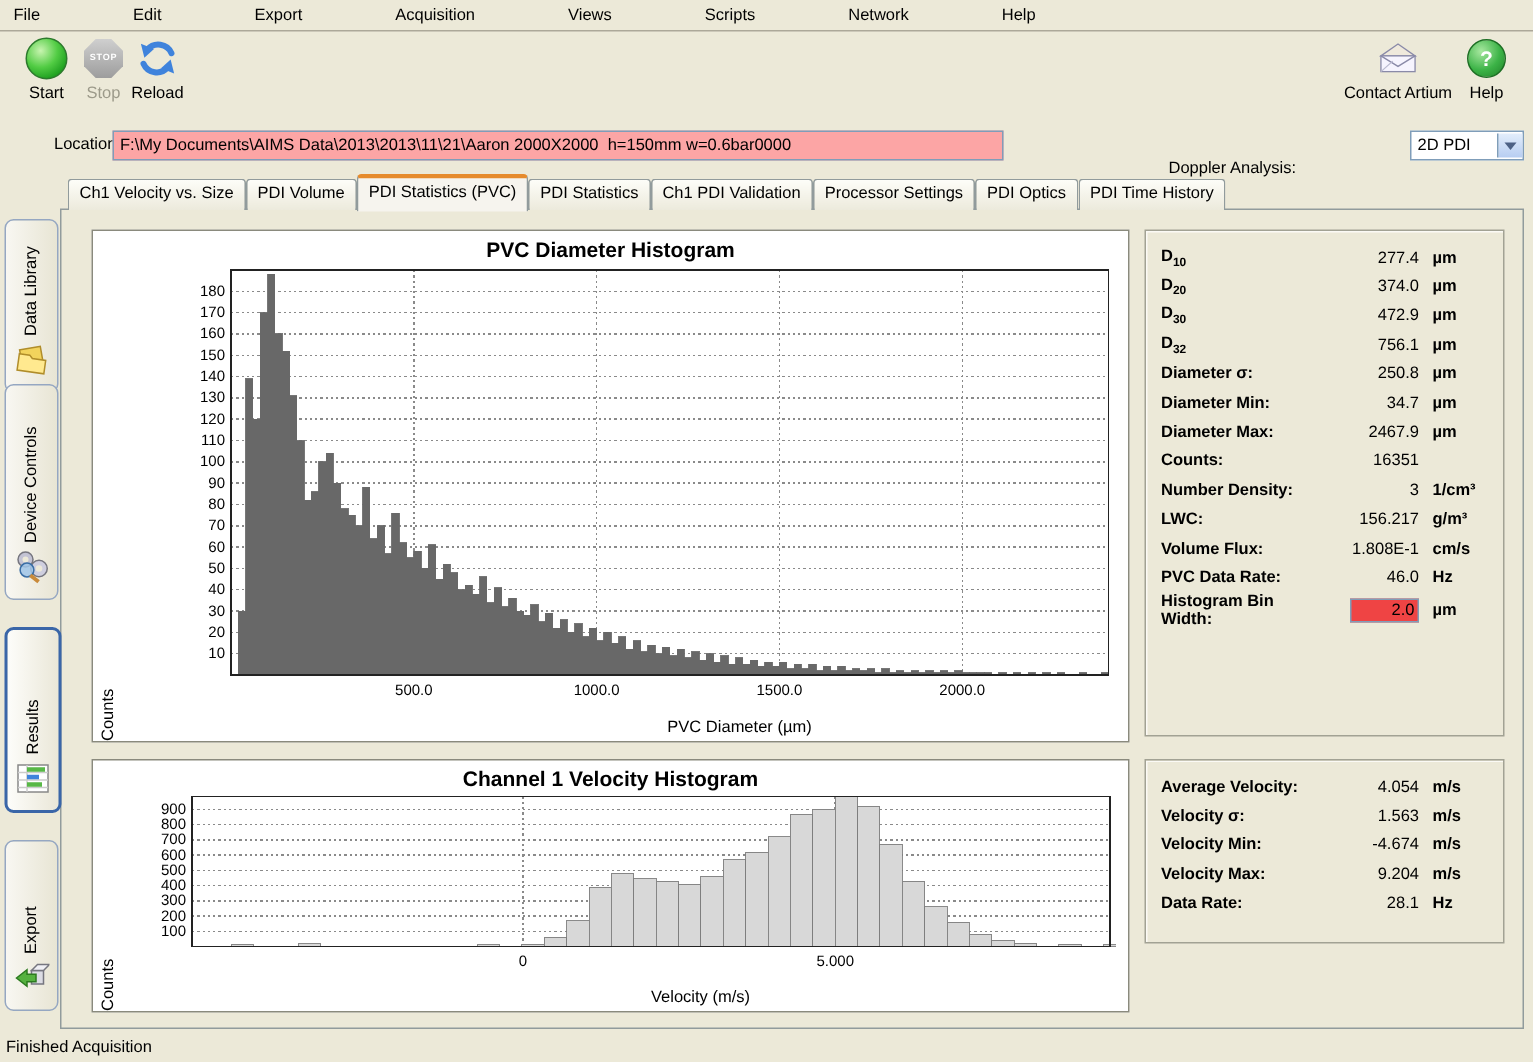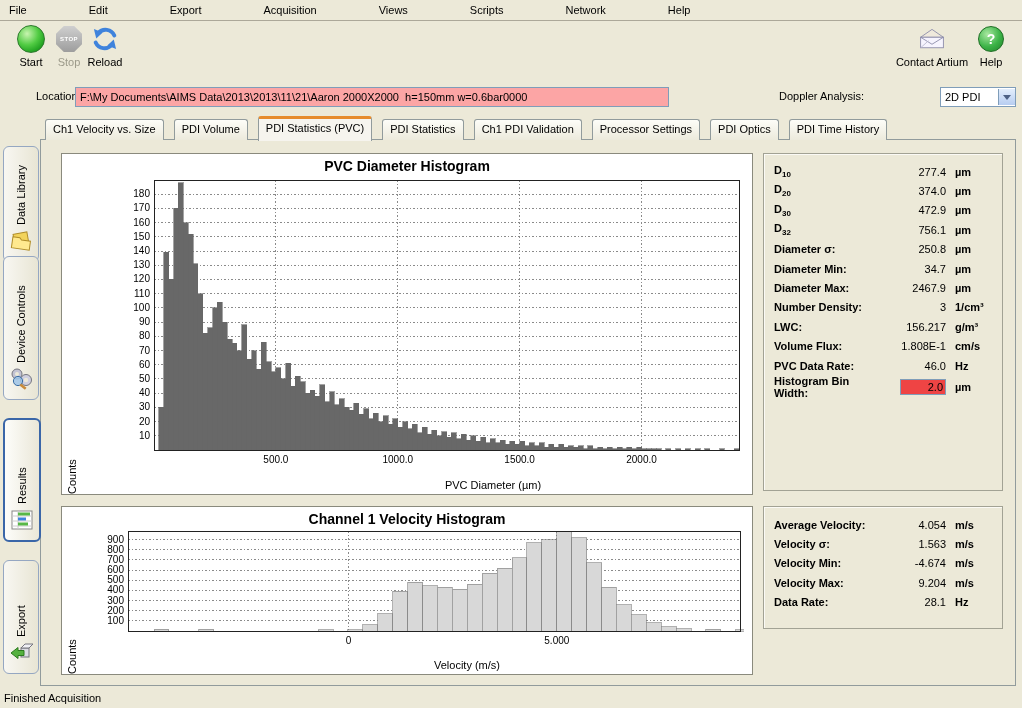--- a/index.html
+++ b/index.html
@@ -23,31 +23,31 @@
      clip-path:polygon(30% 0,70% 0,100% 30%,100% 70%,70% 100%,30% 100%,0 70%,0 30%);
      background:linear-gradient(#cfcfcf,#9d9d9d);color:#fff;font-weight:bold;font-size:6px;letter-spacing:.5px;}
   .disabled .lbl{color:#9c9a8a;}
   .tbtn-right{width:88px;}
 
   
   .locrow{position:absolute;left:0;top:86px;width:100%;height:24px;}
   .loc-label{position:absolute;left:8px;top:4px;padding-left:28px;}
   .loc-input{position:absolute;left:75px;top:1px;width:584px;height:16px;background:#fca5a5;
      border:1px solid #7f9db9;font-family:"Liberation Sans","DejaVu Sans",sans-serif;font-size:11px;padding:1px 4px;}
-  .dop-label{position:absolute;right:158px;top:4px;}
+  .dop-label{position:absolute;right:158px;top:20px;}
   .combo{position:absolute;right:6px;top:1px;width:74px;height:18px;background:#fff;border:1px solid #7f9db9;
      display:flex;align-items:center;cursor:default;}
   .combo .val{flex:1;padding-left:4px;}
   .combo-btn{width:16px;height:16px;background:linear-gradient(#e3eefc,#b7cdf1);border-left:1px solid #7f9db9;
      display:flex;align-items:center;justify-content:center;}
   .combo-arrow{width:0;height:0;border-left:4px solid transparent;border-right:4px solid transparent;
      border-top:5px solid #4d6185;}
 
   
-  .tabbar{position:absolute;left:45px;top:117px;height:23px;display:flex;align-items:flex-end;gap:10px;z-index:3;}
+  .tabbar{position:absolute;left:45px;top:117px;height:23px;display:flex;align-items:flex-end;gap:0;z-index:3;}
   .tab{background:linear-gradient(#fdfdf8,#eceadc);border:1px solid #919b9c;border-bottom:none;
        border-radius:3px 3px 0 0;padding:3px 7px 4px 7px;height:13px;cursor:default;white-space:nowrap;}
   .tab.active{background:#f6f4ee;border-top:3px solid #e68b2c;padding-top:3px;height:15px;position:relative;top:1px;z-index:4;}
 
   
   .contentbox{position:absolute;left:40px;top:139px;width:974px;height:545px;background:#ece9d8;
      border:1px solid #919b9c;z-index:2;}
 
   
   .sidebtn{position:absolute;left:3px;width:34px;background:linear-gradient(90deg,#f8f7f2,#e8e5d4);
@@ -408,20 +408,25 @@
           <span class="sl">Diameter Min:</span>
           <span class="sv">34.7</span>
           <span class="su">µm</span>
         </div>
         <div class="srow">
           <span class="sl">Diameter Max:</span>
           <span class="sv">2467.9</span>
           <span class="su">µm</span>
         </div>
         <div class="srow">
+          <span class="sl">Counts:</span>
+          <span class="sv">16351</span>
+          <span class="su"></span>
+        </div>
+        <div class="srow">
           <span class="sl">Number Density:</span>
           <span class="sv">3</span>
           <span class="su">1/cm³</span>
         </div>
         <div class="srow">
           <span class="sl">LWC:</span>
           <span class="sv">156.217</span>
           <span class="su">g/m³</span>
         </div>
         <div class="srow">

